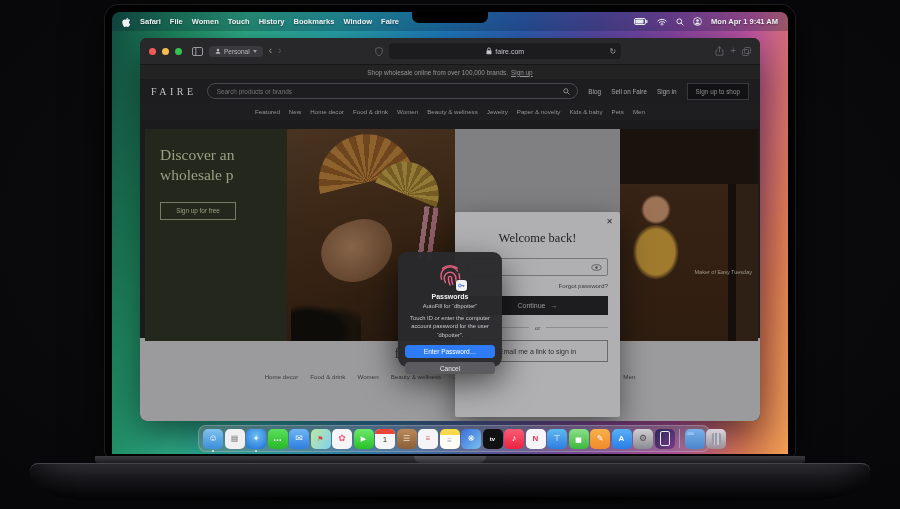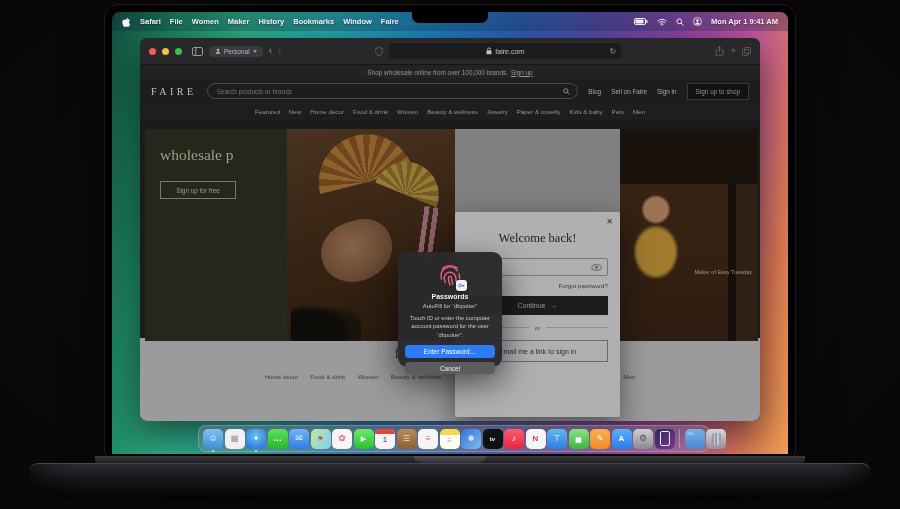--- a/index.html
+++ b/index.html
@@ -164,21 +164,21 @@
       <span class="sicon">
         <svg width="9" height="10" viewBox="0 0 12 14" fill="#f0f4f6">
             <path d="M8.1 1.2c.1.8-.3 1.6-.8 2.2-.5.6-1.3 1-2 1-.1-.8.3-1.6.8-2.1.5-.6 1.4-1 2-1.1z"></path>
             <path d="M10.9 10.1c-.4.9-.6 1.3-1.1 2-.7 1-1.7 2.3-2.9 2.3-1.1 0-1.4-.7-2.8-.7-1.4 0-1.7.7-2.8.7C.1 14.4-.8 13.2-1.5 12.2" transform="translate(1.5,-1.5)" fill="none"></path>
             <path d="M6 4.6c.8 0 1.5-.5 2.5-.5 1 0 2 .5 2.6 1.4-1 .6-1.6 1.5-1.6 2.7 0 1.3.8 2.3 1.8 2.7-.3.9-.7 1.6-1.2 2.3-.6.9-1.2 1.7-2.1 1.7-.8 0-1.1-.5-2.1-.5s-1.3.5-2.1.5c-.9 0-1.6-.9-2.2-1.8C.7 11.8.1 10 .1 8.4.1 5.9 1.7 4.6 3.3 4.6c.9 0 1.8.5 2.7.5z" transform="translate(0,-1)"></path>
           </svg>
       </span>
       <span class="mi app">Safari</span>
       <span class="mi">File</span>
       <span class="mi">Women</span>
-      <span class="mi">Maker</span>
+      <span class="mi">Touch</span>
       <span class="mi">History</span>
       <span class="mi">Bookmarks</span>
       <span class="mi">Window</span>
       <span class="mi">Faire</span>
       <span class="mb-spacer"></span>
       <span class="sicon">
         <svg width="14" height="7" viewBox="0 0 14 7">
             <rect x="0.5" y="0.5" width="11" height="6" rx="1.5" fill="none" stroke="#e8ecef" stroke-width="1"></rect>
             <rect x="1.5" y="1.5" width="8" height="4" rx="0.8" fill="#e8ecef"></rect>
             <rect x="12.2" y="2" width="1.3" height="3" rx="0.6" fill="#e8ecef"></rect>
@@ -305,20 +305,21 @@
             <span class="pill">Jewelry</span>
             <span class="pill">Paper &amp; novelty</span>
             <span class="pill">Kids &amp; baby</span>
             <span class="pill active">Pets</span>
             <span class="pill">Men</span>
           </div>
         </div>
 
         <div class="hero">
           <div class="hero-text">
+            <div class="hl">Discover an</div>
             <div class="hl">wholesale p</div>
             <div class="hero-cta">Sign up for free</div>
           </div>
           <div class="hero-mid">
             <div class="fan fan1"></div>
             <div class="fan fan2"></div>
             <div class="hand"></div>
             <div class="bottles"></div>
             <div class="candles"></div>
           </div>

